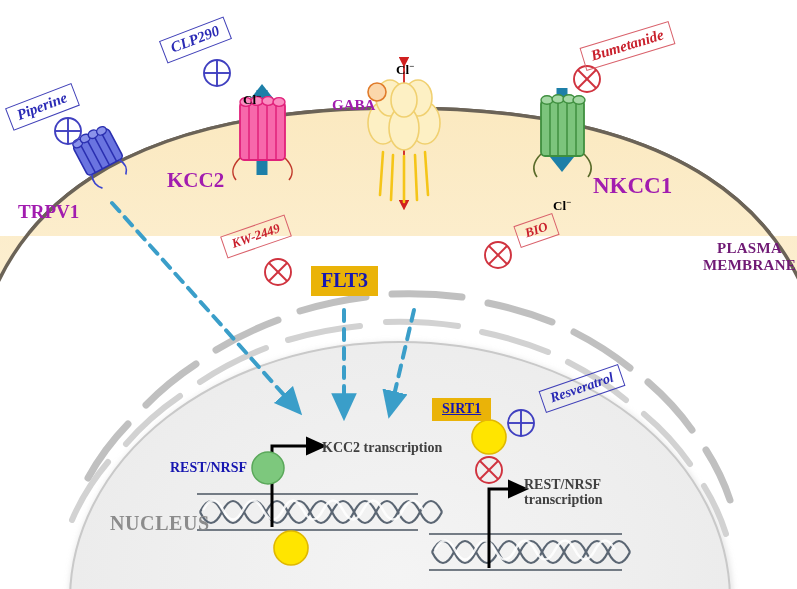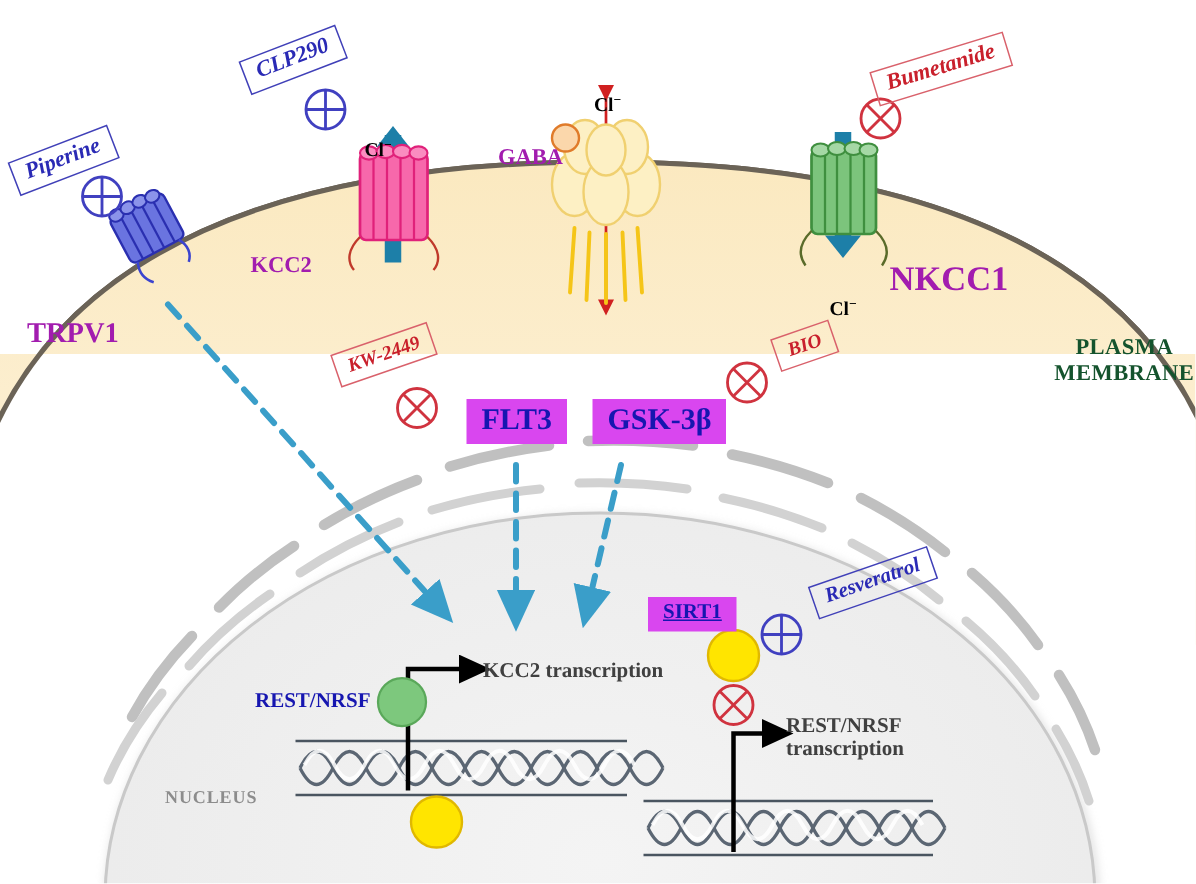--- a/index.html
+++ b/index.html
@@ -18,28 +18,28 @@
   .ion sup{font-size:9px;vertical-align:super;}
 
   
   .drugbox{position:absolute;border:1.3px solid;padding:2px 8px 3px 8px;
            font-style:italic;font-weight:bold;background:transparent;
            font-family:"Liberation Serif",serif;white-space:nowrap;}
   .drug-blue{border-color:#4040b8;color:#2a2ab5;}
   .drug-red{border-color:#d9616b;color:#c9202c;}
 
   
-  .chip{position:absolute;background:#d946ef;color:#1616b0;font-weight:bold;
+  .chip{position:absolute;background:#eab308;color:#1616b0;font-weight:bold;
         font-family:"Liberation Serif",serif;padding:3px 10px 4px 10px;white-space:nowrap;}
 
   .transcript{position:absolute;font-weight:bold;color:#404040;
               font-family:"Liberation Serif",serif;line-height:1.08;}
 
-  .memlabel{position:absolute;color:#14532d;font-weight:bold;text-align:center;
-            font-family:"Liberation Serif",serif;line-height:1.12;letter-spacing:.3px;}
+  .memlabel{position:absolute;color:#701a75;font-weight:bold;text-align:center;
+            font-family:"Liberation Serif",serif;line-height:1.12;letter-spacing:.3px;margin-top:16px;}
   .nuclabel{position:absolute;color:#8c8c8c;font-weight:bold;letter-spacing:.6px;
             font-family:"Liberation Serif",serif;}
   .restlbl{position:absolute;color:#1616b0;font-weight:bold;
            font-family:"Liberation Serif",serif;white-space:nowrap;}
 </style>
 </head>
 <body>
 
 <div id="stage">
 
@@ -287,39 +287,38 @@
   </div>
   <div class="lbl ion" style="left:396px;top:34px;">
     <span>Cl</span><sup>−</sup>
   </div>
   <div class="lbl ion" style="left:553px;top:170px;">
     <span>Cl</span><sup>−</sup>
   </div>
 
   <div class="lbl protname" style="left:332px;top:70px;font-size:15px;">GABA</div>
 
-  <div class="lbl protname" style="left:18px;top:185px;font-size:19px;">TRPV1</div>
-  <div class="lbl protname" style="left:167px;top:142px;font-size:15px;">KCC2</div>
+  <div class="lbl protname" style="left:18px;top:174px;font-size:19px;">TRPV1</div>
+  <div class="lbl protname" style="left:167px;top:142px;font-size:21px;">KCC2</div>
   <div class="lbl protname" style="left:593px;top:146px;font-size:23px;">NKCC1</div>
 
   <div class="memlabel" style="left:702px;top:224px;font-size:15px;width:95px;">
     <div>PLASMA</div>
     <div>MEMBRANE</div>
   </div>
-  <div class="nuclabel" style="left:110px;top:524px;font-size:12px;text-align:right;">NUCLEUS</div>
+  <div class="nuclabel" style="left:110px;top:512px;font-size:20px;text-align:right;">NUCLEUS</div>
 
   <div class="drugbox drug-blue" style="left:7px;top:95px;font-size:15px;transform:rotate(-21deg);">Piperine</div>
   <div class="drugbox drug-blue" style="left:161px;top:28px;font-size:15px;transform:rotate(-21deg);">CLP290</div>
   <div class="drugbox drug-red" style="left:581px;top:34px;font-size:15px;transform:rotate(-17deg);">Bumetanide</div>
   <div class="drugbox drug-red" style="left:222px;top:225px;font-size:13px;transform:rotate(-19deg);">KW-2449</div>
   <div class="drugbox drug-red" style="left:516px;top:219px;font-size:13px;transform:rotate(-19deg);">BIO</div>
   <div class="drugbox drug-blue" style="left:540px;top:377px;font-size:14px;transform:rotate(-19deg);">Resveratrol</div>
 
   <div class="chip" style="left:311px;top:266px;font-size:20px;">FLT3</div>
-  <div class="chip" style="left:395px;top:266px;font-size:20px;">GSK-3β</div>
 
   <div class="chip" style="left:432px;top:398px;font-size:14px;text-decoration:underline;">SIRT1</div>
   <div class="restlbl" style="left:170px;top:460px;font-size:14px;">REST/NRSF</div>
 
   <div class="transcript" style="left:322px;top:440px;font-size:14px;">KCC2 transcription</div>
   <div class="transcript" style="left:524px;top:477px;font-size:14px;">
     <div>REST/NRSF</div>
     <div>transcription</div>
   </div>
 

